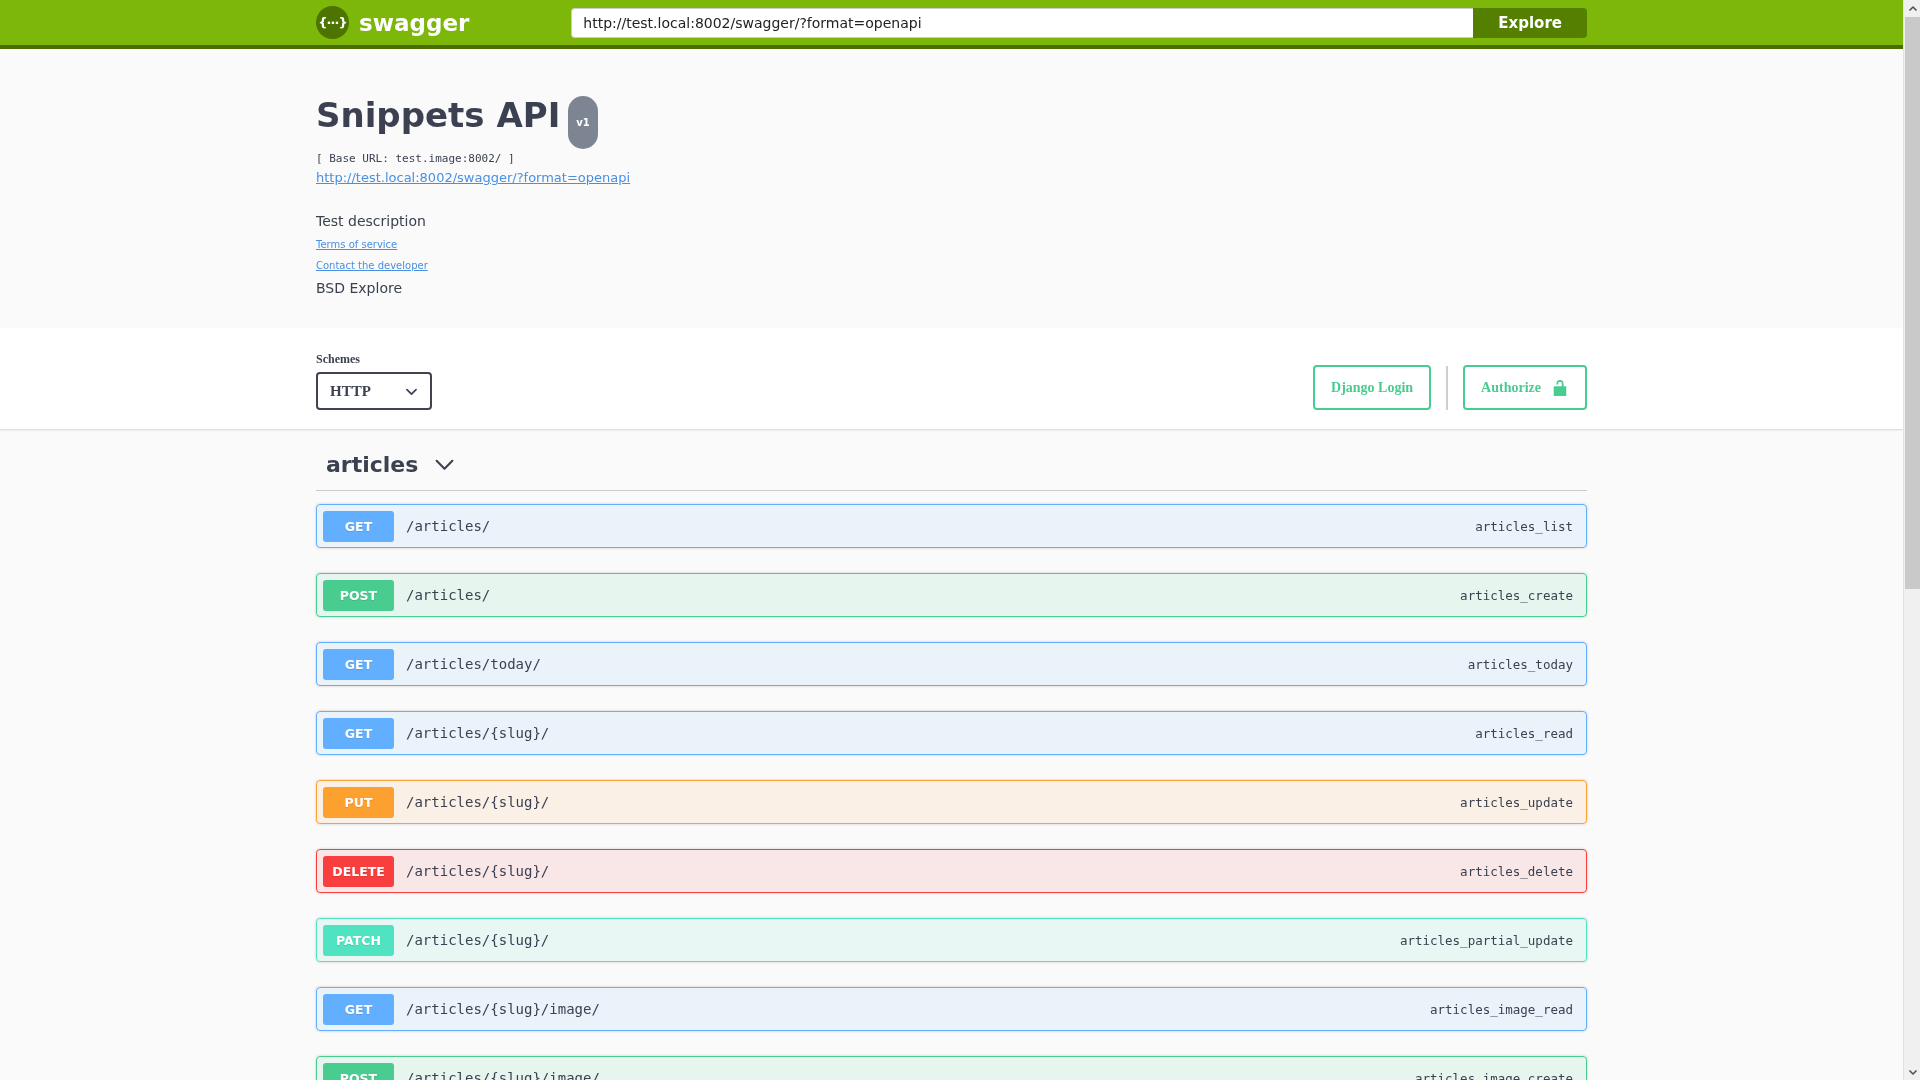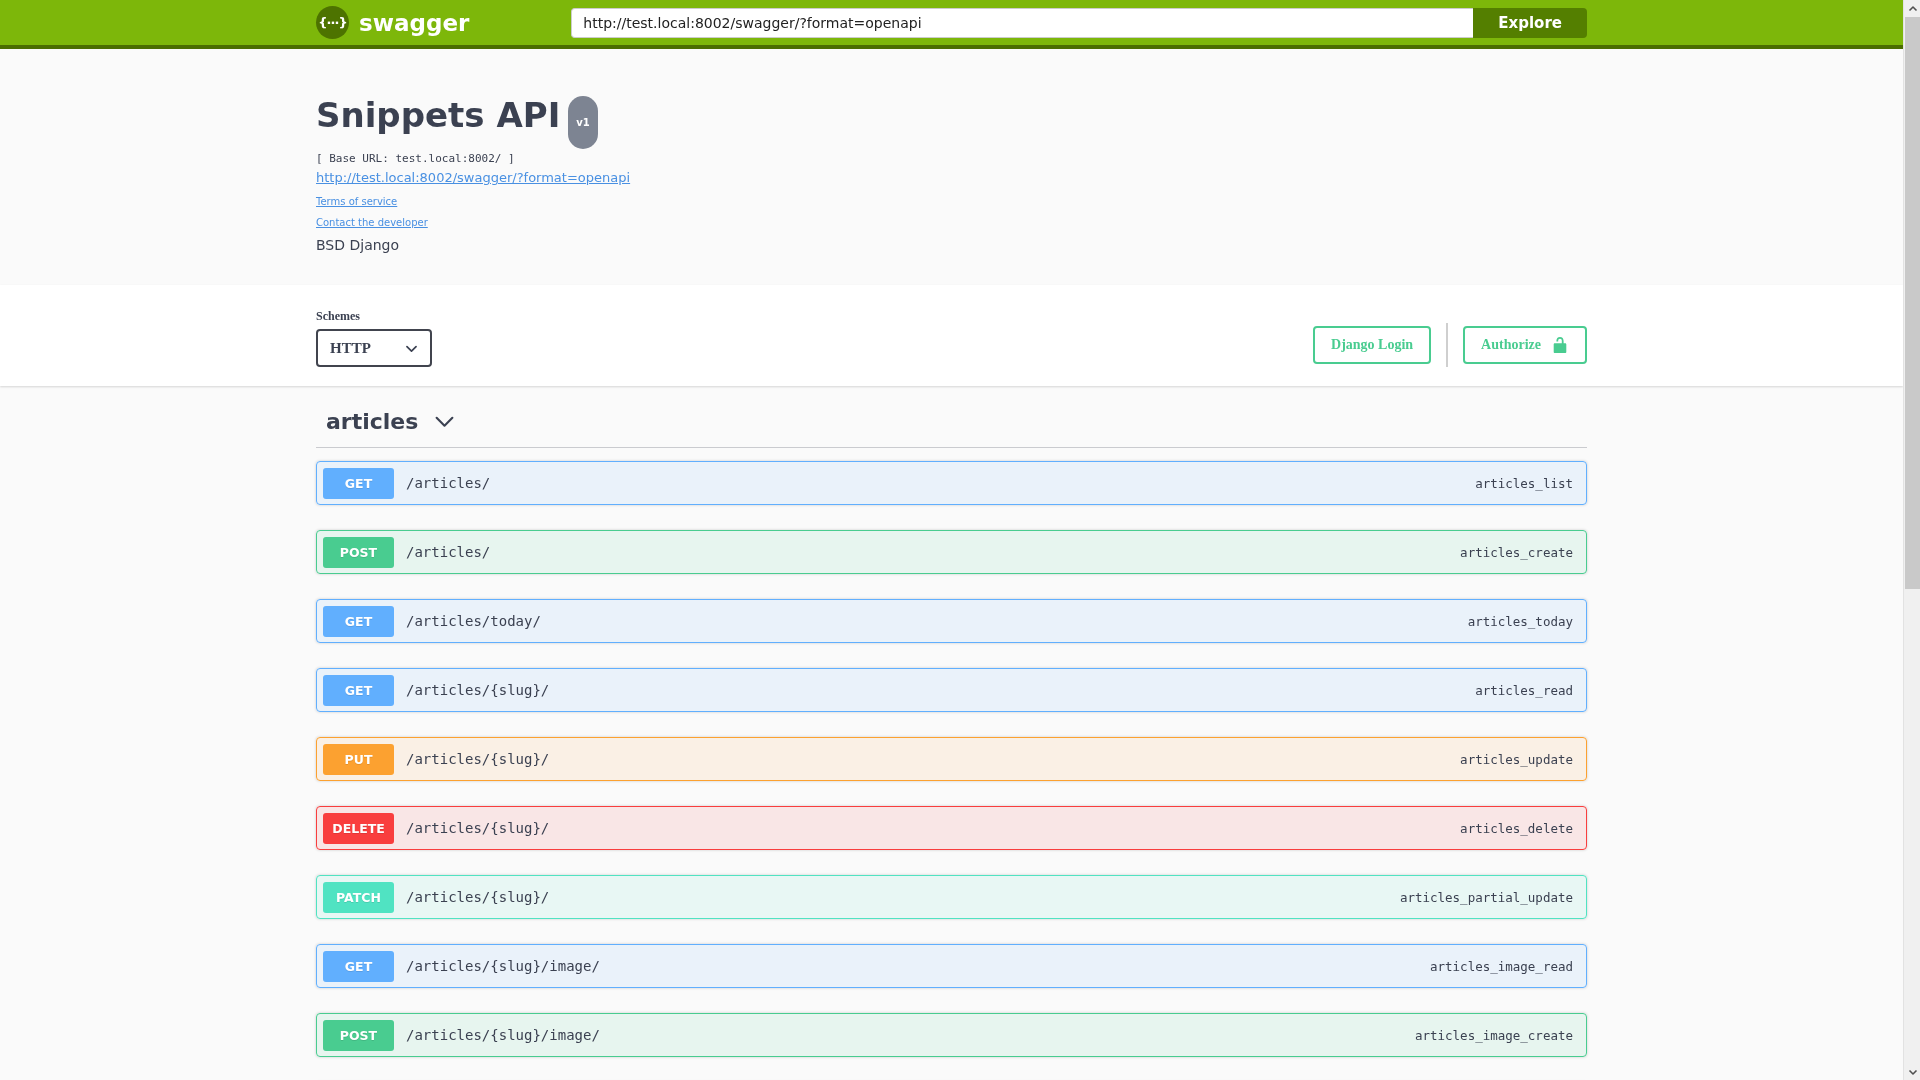--- a/index.html
+++ b/index.html
@@ -39,21 +39,21 @@
   .license{font-size:14px;margin-top:9px;}
 
   
   .scheme-band{background:#fff;box-shadow:0 1px 2px 0 rgba(0,0,0,.15);padding:24px 0 19px;font-family:Liberation Serif, serif;}
   .scheme-band .inner{display:flex;justify-content:space-between;align-items:flex-end;}
   .schemes-label{display:block;font-size:12px;font-weight:bold;margin-bottom:5px;}
   .scheme-select{width:116px;height:38px;border:2px solid #41444e;border-radius:4px;background:#fff;
     display:flex;align-items:center;justify-content:space-between;padding:0 12px;font-size:15px;font-weight:bold;cursor:pointer;}
   .auth-wrapper{display:flex;align-items:center;}
   .btn-auth{display:flex;align-items:center;gap:10px;background:#fff;border:2px solid var(--accent);
-    border-radius:4px;color:var(--accent);font-weight:bold;font-size:14px;padding:0 16px;height:38px;cursor:pointer;font-family:inherit;}
+    border-radius:4px;color:var(--accent);font-weight:bold;font-size:14px;padding:0 16px;height:45px;cursor:pointer;font-family:inherit;}
   .auth-divider{width:2px;height:44px;background:#cfcfcf;margin:0 15px;}
 
   
   .ops-area{padding-bottom:40px;}
   .op-section{margin-top:15px;}
   .tag-row{display:flex;align-items:center;padding:8px 10px 13px;border-bottom:1px solid rgba(59,65,81,.25);cursor:pointer;}
   .tag-title{font-size:22px;font-weight:bold;color:var(--text);}
   .tag-chev{margin-left:16px;cursor:pointer;}
   .rows{margin-top:13px;}
   .opblock{display:flex;align-items:center;height:44px;border:1px solid;border-radius:4px;margin-bottom:25px;
@@ -86,25 +86,26 @@
       </div>
     </div>
   </header>
 
   <section class="hero">
     <div class="inner">
       <div class="title-row">
         <h1 class="api-title">Snippets API</h1>
         <span class="version-badge" style="background: rgb(125, 132, 146);">v1</span>
       </div>
-      <div class="base-url">[ Base URL: test.local:8002/ ]</div>
+      <div class="base-url">[ Base URL: test.image:8002/ ]</div>
       <a class="spec-link">http://test.local:8002/swagger/?format=openapi</a>
+      <p class="description">Test description</p>
       <a class="info-link">Terms of service</a>
       <a class="info-link">Contact the developer</a>
-      <div class="license">BSD Django</div>
+      <div class="license">BSD Explore</div>
     </div>
   </section>
 
   <section class="scheme-band">
     <div class="inner">
       <div class="schemes">
         <label class="schemes-label">Schemes</label>
         <div class="scheme-select">
           <span>HTTP</span>
           <svg width="13" height="13" viewBox="0 0 20 20">

